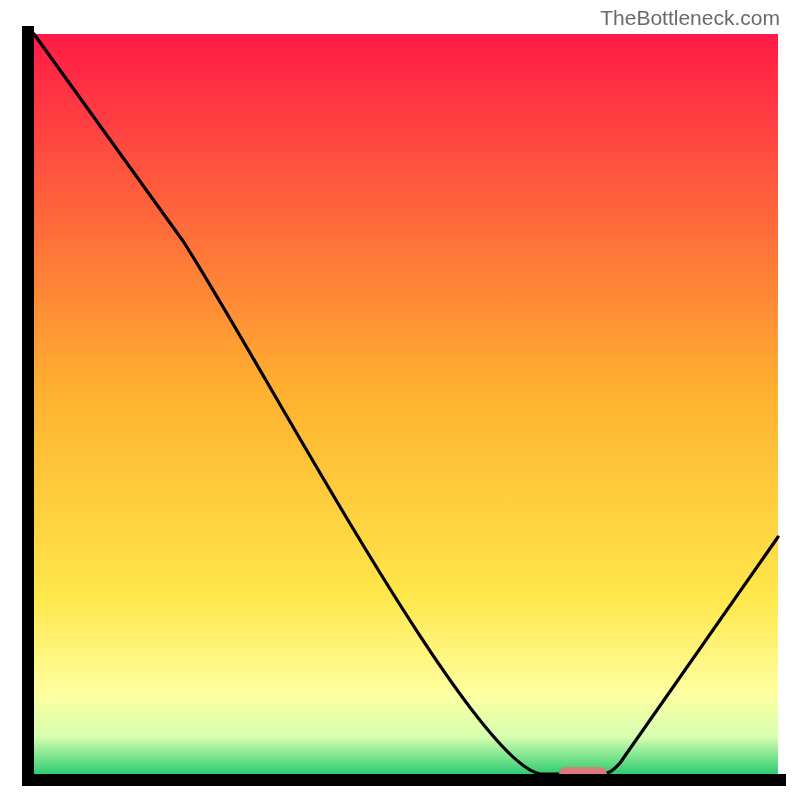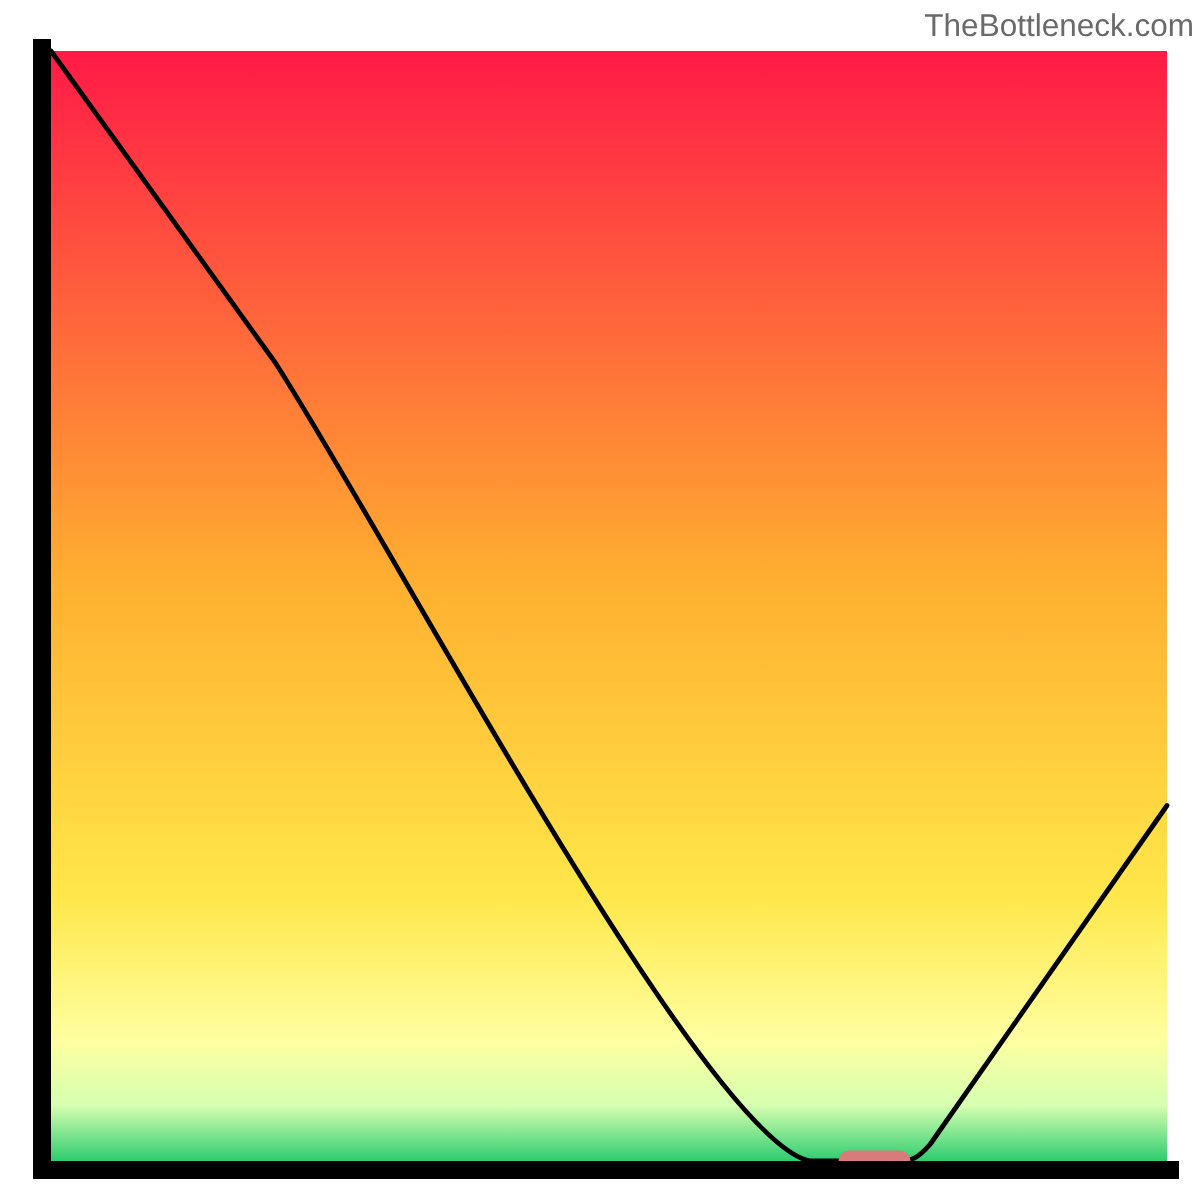--- a/index.html
+++ b/index.html
@@ -13,21 +13,21 @@
   .chart-container {
     position: absolute;
     top: 0;
     left: 0;
     width: 800px;
     height: 800px;
   }
   .watermark {
     position: absolute;
     top: 6px;
-    right: 4px;
+    right: 20px;
     font-size: 21px;
     font-weight: 500;
     color: #6a6a6a;
     font-family: Arial, sans-serif;
     z-index: 10;
   }
   svg { display: block; }
 </style>
 </head>
 <body>

